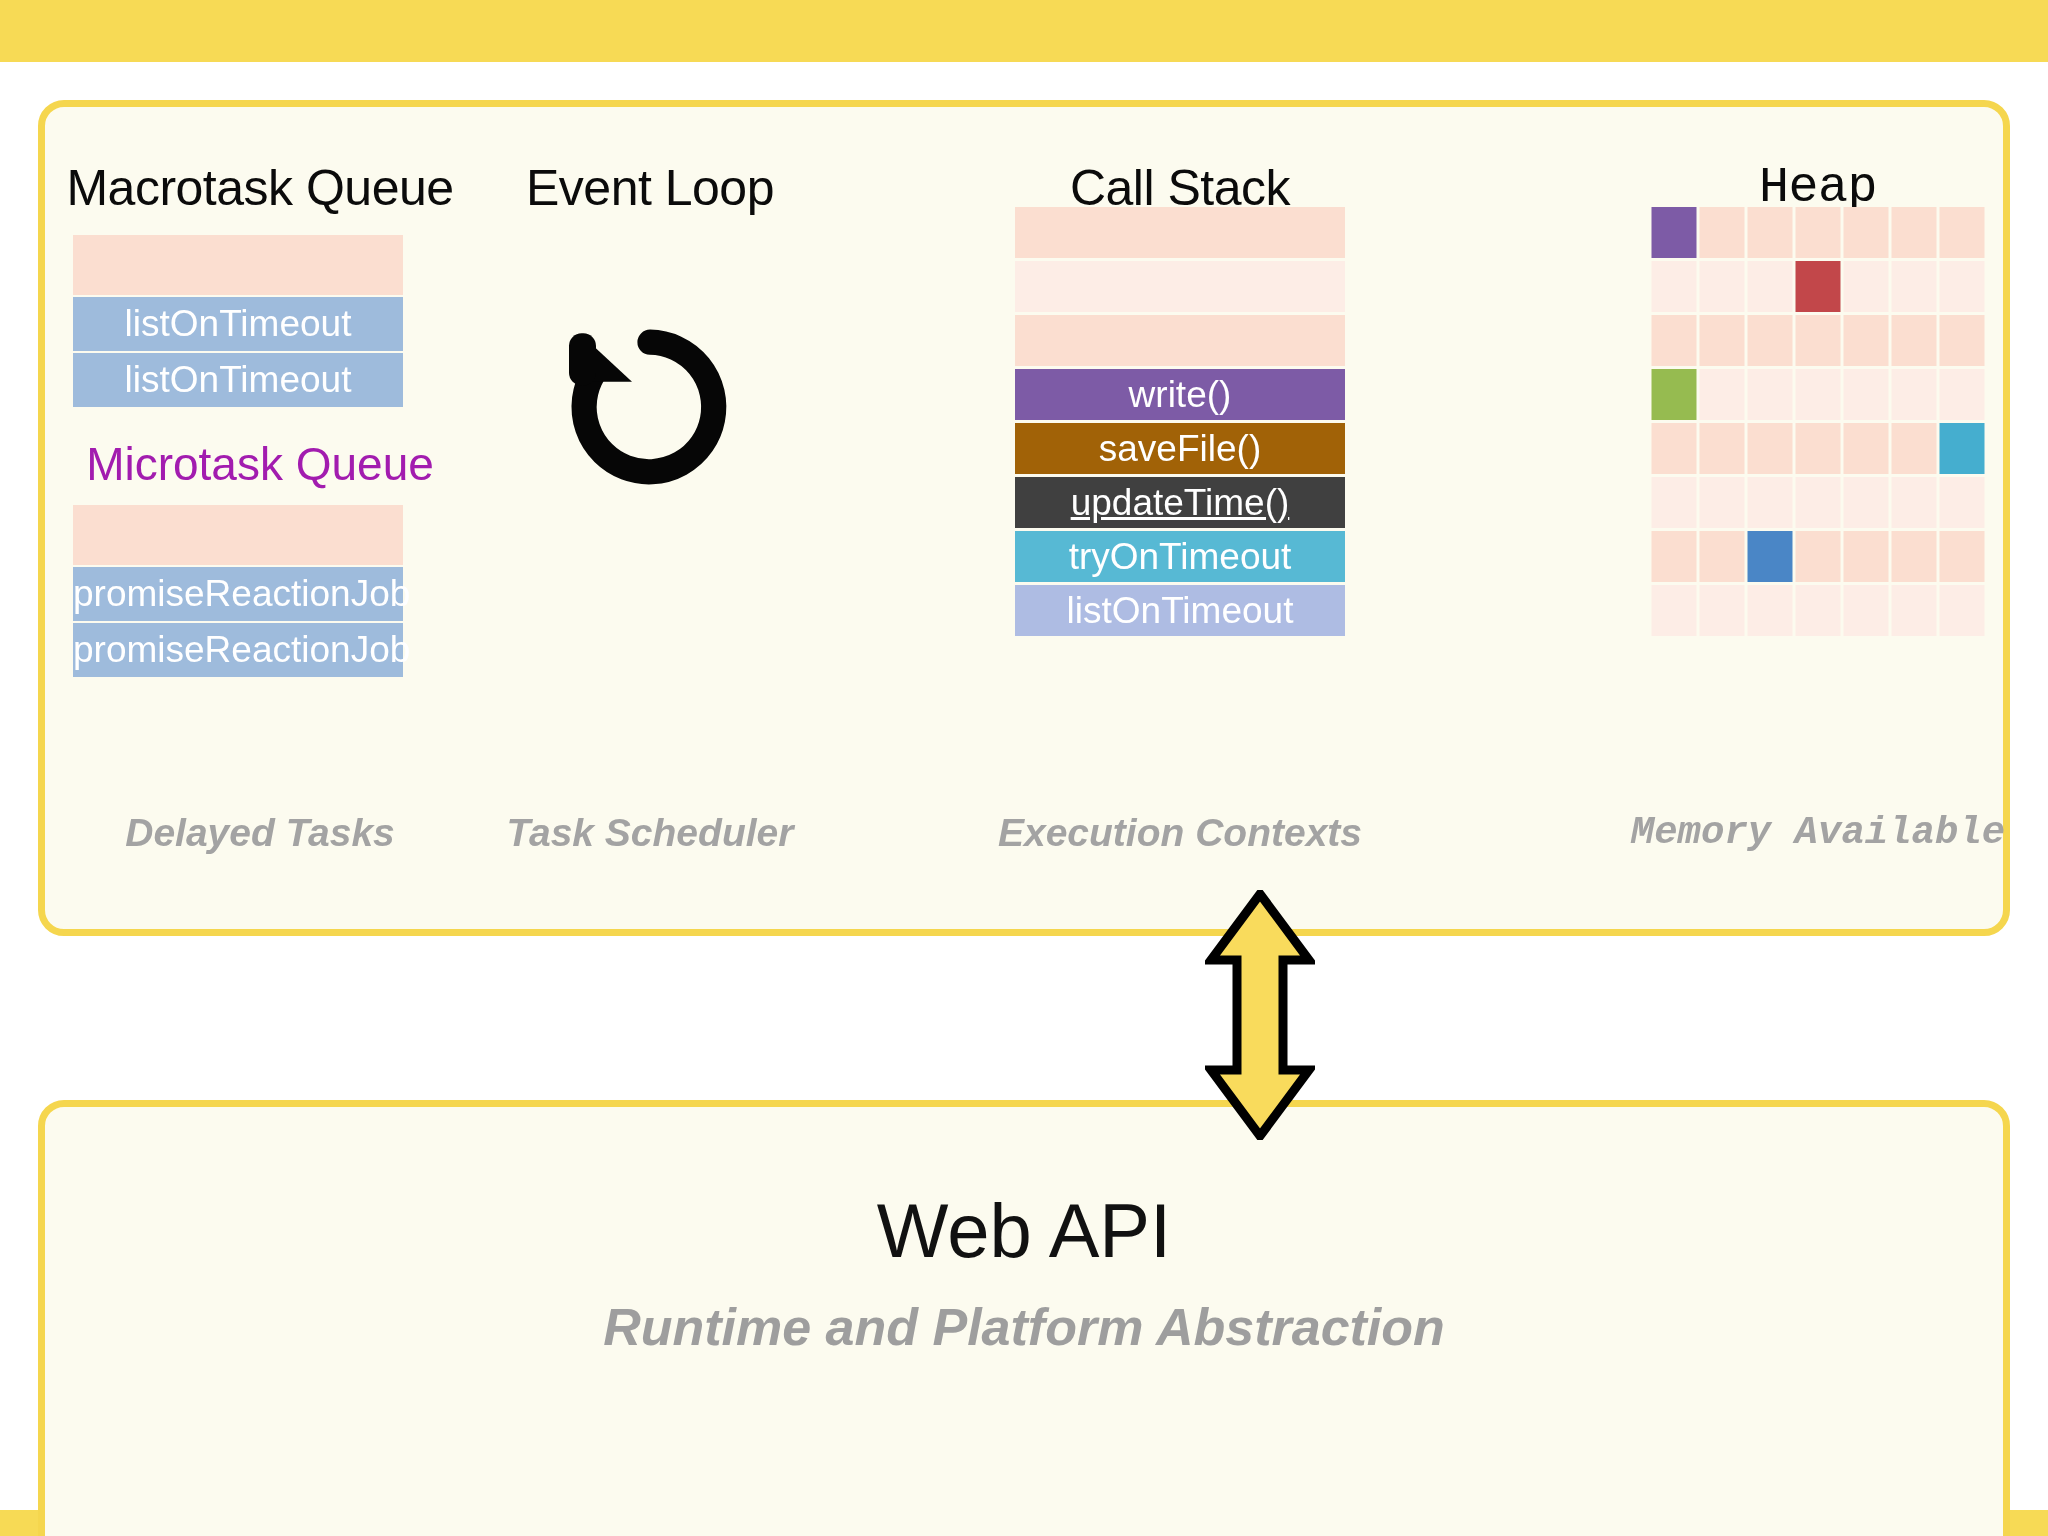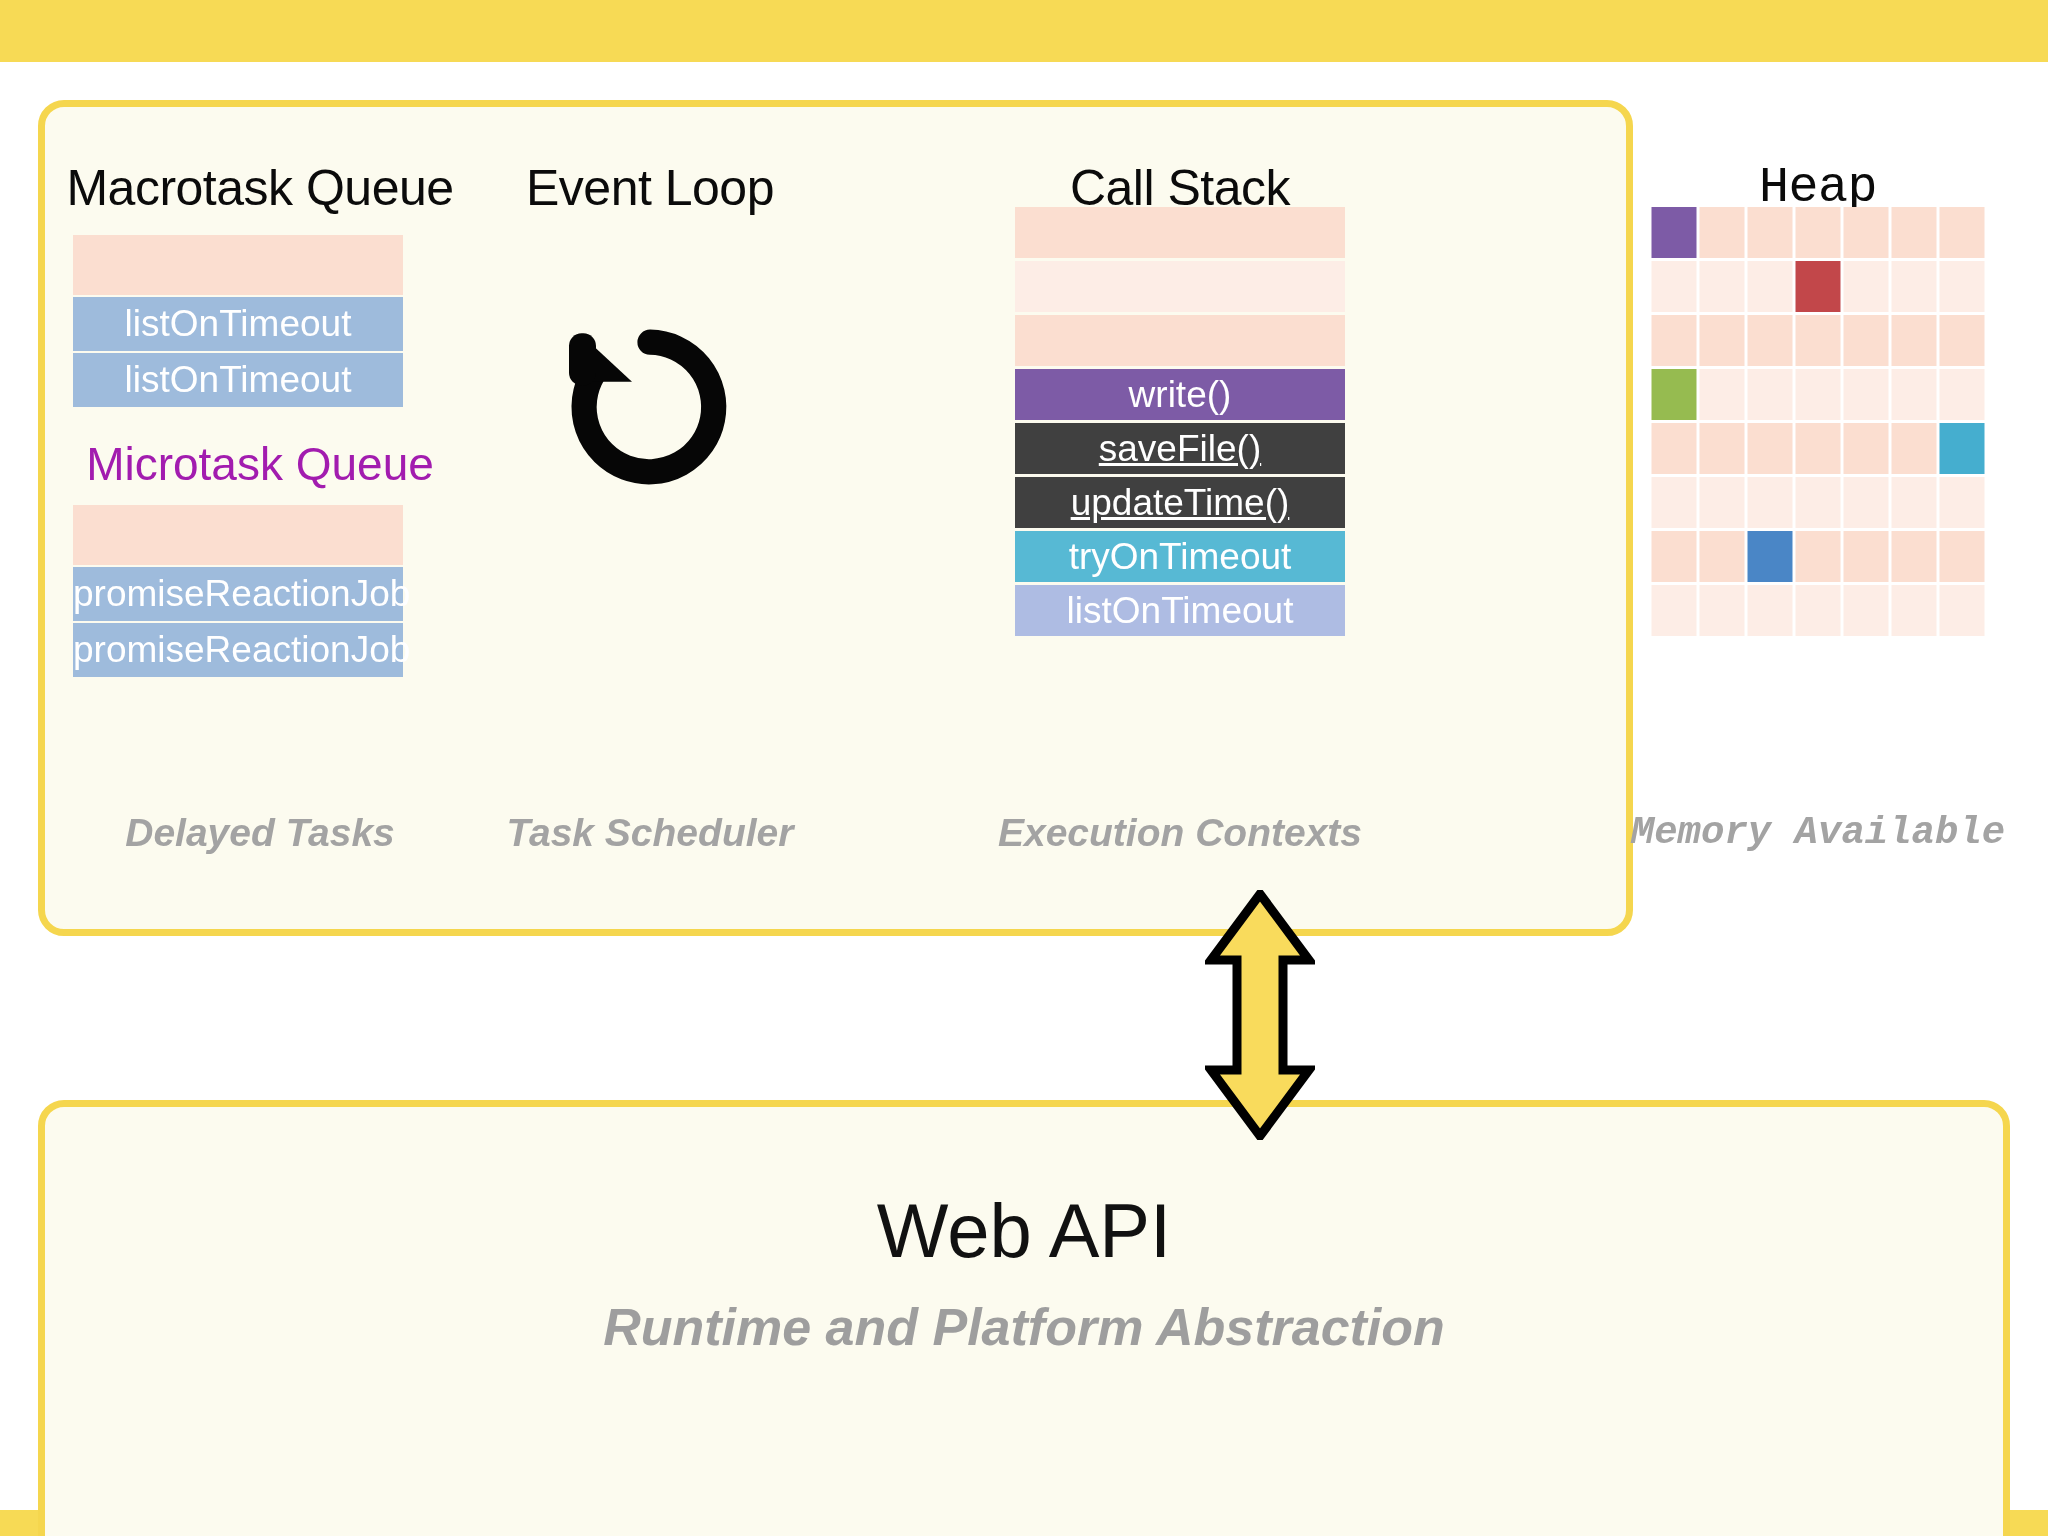--- a/index.html
+++ b/index.html
@@ -27,21 +27,21 @@
   .card {
     position: absolute;
     background: #FCFBEF;
     border: 7px solid #F5D64E;
     border-radius: 26px;
     box-sizing: border-box;
   }
   .card-top {
     left: 38px;
     top: 100px;
-    width: 1595px;
+    width: 1972px;
     height: 836px;
   }
   .card-bottom {
     left: 38px;
     top: 1100px;
     width: 1972px;
     height: 463px;
   }
 
   
@@ -223,21 +223,21 @@
 
   <div class="col col-stack">
     <div class="col-title">Call Stack</div>
 
     <div class="stack-frames" style="left:0;width:100%;">
       <div style="margin:0 auto;width:330px;">
         <div class="s-row" style="background:#FBDED0;"></div>
         <div class="s-row" style="background:#FDEDE6;"></div>
         <div class="s-row" style="background:#FBDED0;"></div>
         <div class="s-row" style="background:#7D5BA6;">write()</div>
-        <div class="s-row" style="background:#404040;text-decoration:underline;">saveFile()</div>
+        <div class="s-row" style="background:#a16207;">saveFile()</div>
         <div class="s-row" style="background:#404040;text-decoration:underline;">updateTime()</div>
         <div class="s-row" style="background:#57B9D4;">tryOnTimeout</div>
         <div class="s-row" style="background:#AEBCE3;">listOnTimeout</div>
       </div>
     </div>
 
     <div class="col-caption">Execution Contexts</div>
   </div>
 
   <div class="col col-heap">

